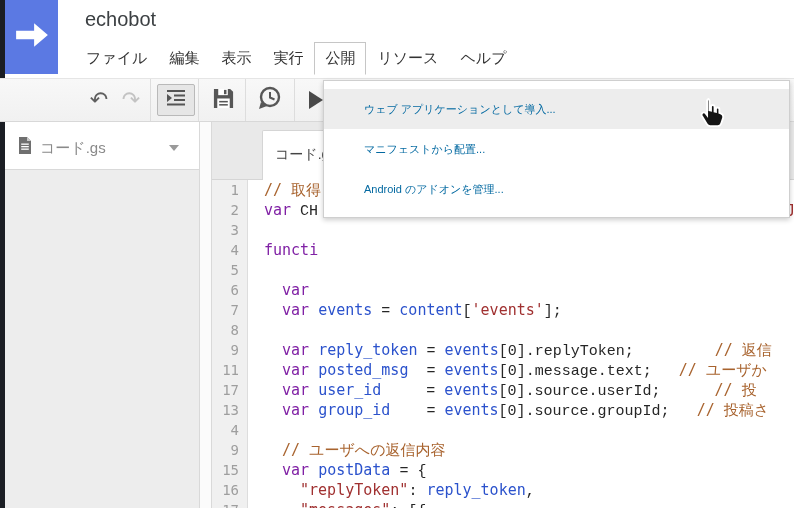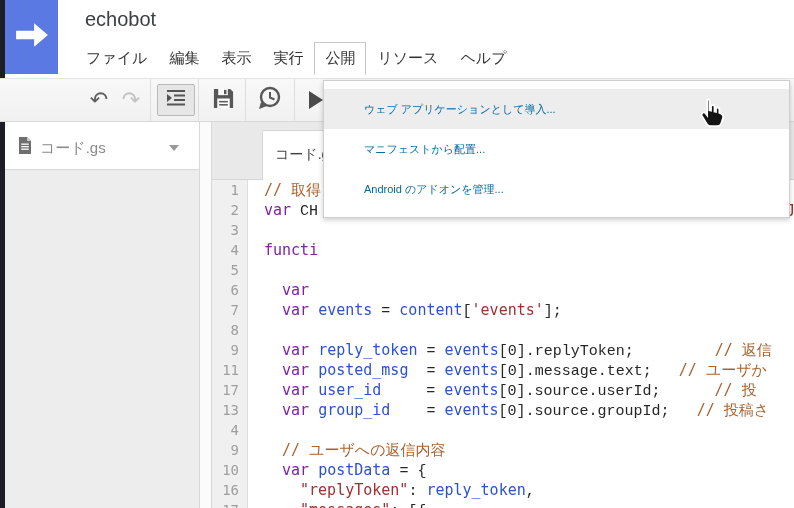--- a/index.html
+++ b/index.html
@@ -167,21 +167,21 @@
         <div class="ln">5</div>
         <div class="ln">6</div>
         <div class="ln">7</div>
         <div class="ln">8</div>
         <div class="ln">9</div>
         <div class="ln">11</div>
         <div class="ln">17</div>
         <div class="ln">13</div>
         <div class="ln">4</div>
         <div class="ln">9</div>
-        <div class="ln">10</div>
+        <div class="ln">15</div>
         <div class="ln">16</div>
         <div class="ln">17</div>
       </div>
     <div id="code-lines"><div class="cl"><span class="tok-com">// 取得</span></div><div class="cl"><span class="tok-kw">var</span><span class="tok-pl"> CH</span></div><div class="cl"></div><div class="cl"><span class="tok-kw">functi</span></div><div class="cl"></div><div class="cl"><span class="tok-pl">  </span><span class="tok-kw">var</span></div><div class="cl"><span class="tok-pl">  </span><span class="tok-kw">var</span><span class="tok-pl"> </span><span class="tok-id">events</span><span class="tok-pl"> = </span><span class="tok-id">content</span><span class="tok-pl">[</span><span class="tok-str">'events'</span><span class="tok-pl">];</span></div><div class="cl"></div><div class="cl"><span class="tok-pl">  </span><span class="tok-kw">var</span><span class="tok-pl"> </span><span class="tok-id">reply_token</span><span class="tok-pl"> = </span><span class="tok-id">events</span><span class="tok-pl">[0].replyToken;</span><span class="tok-pl">         </span><span class="tok-com">// 返信</span></div><div class="cl"><span class="tok-pl">  </span><span class="tok-kw">var</span><span class="tok-pl"> </span><span class="tok-id">posted_msg</span><span class="tok-pl">  = </span><span class="tok-id">events</span><span class="tok-pl">[0].message.text;</span><span class="tok-pl">   </span><span class="tok-com">// ユーザか</span></div><div class="cl"><span class="tok-pl">  </span><span class="tok-kw">var</span><span class="tok-pl"> </span><span class="tok-id">user_id</span><span class="tok-pl">     = </span><span class="tok-id">events</span><span class="tok-pl">[0].source.userId;</span><span class="tok-pl">      </span><span class="tok-com">// 投</span></div><div class="cl"><span class="tok-pl">  </span><span class="tok-kw">var</span><span class="tok-pl"> </span><span class="tok-id">group_id</span><span class="tok-pl">    = </span><span class="tok-id">events</span><span class="tok-pl">[0].source.groupId;</span><span class="tok-pl">   </span><span class="tok-com">// 投稿さ</span></div><div class="cl"></div><div class="cl"><span class="tok-pl">  </span><span class="tok-com">// ユーザへの返信内容</span></div><div class="cl"><span class="tok-pl">  </span><span class="tok-kw">var</span><span class="tok-pl"> </span><span class="tok-id">postData</span><span class="tok-pl"> = {</span></div><div class="cl"><span class="tok-pl">    </span><span class="tok-str">"replyToken"</span><span class="tok-pl">: </span><span class="tok-id">reply_token</span><span class="tok-pl">,</span></div><div class="cl"><span class="tok-pl">    </span><span class="tok-str">"messages"</span><span class="tok-pl">: [{</span></div></div>
     <div id="line2-tail">J</div>
   </div>
 
   <div id="publish-menu">
       <div class="dd-item hl">ウェブ アプリケーションとして導入...</div>
       <div class="dd-item">マニフェストから配置...</div>

